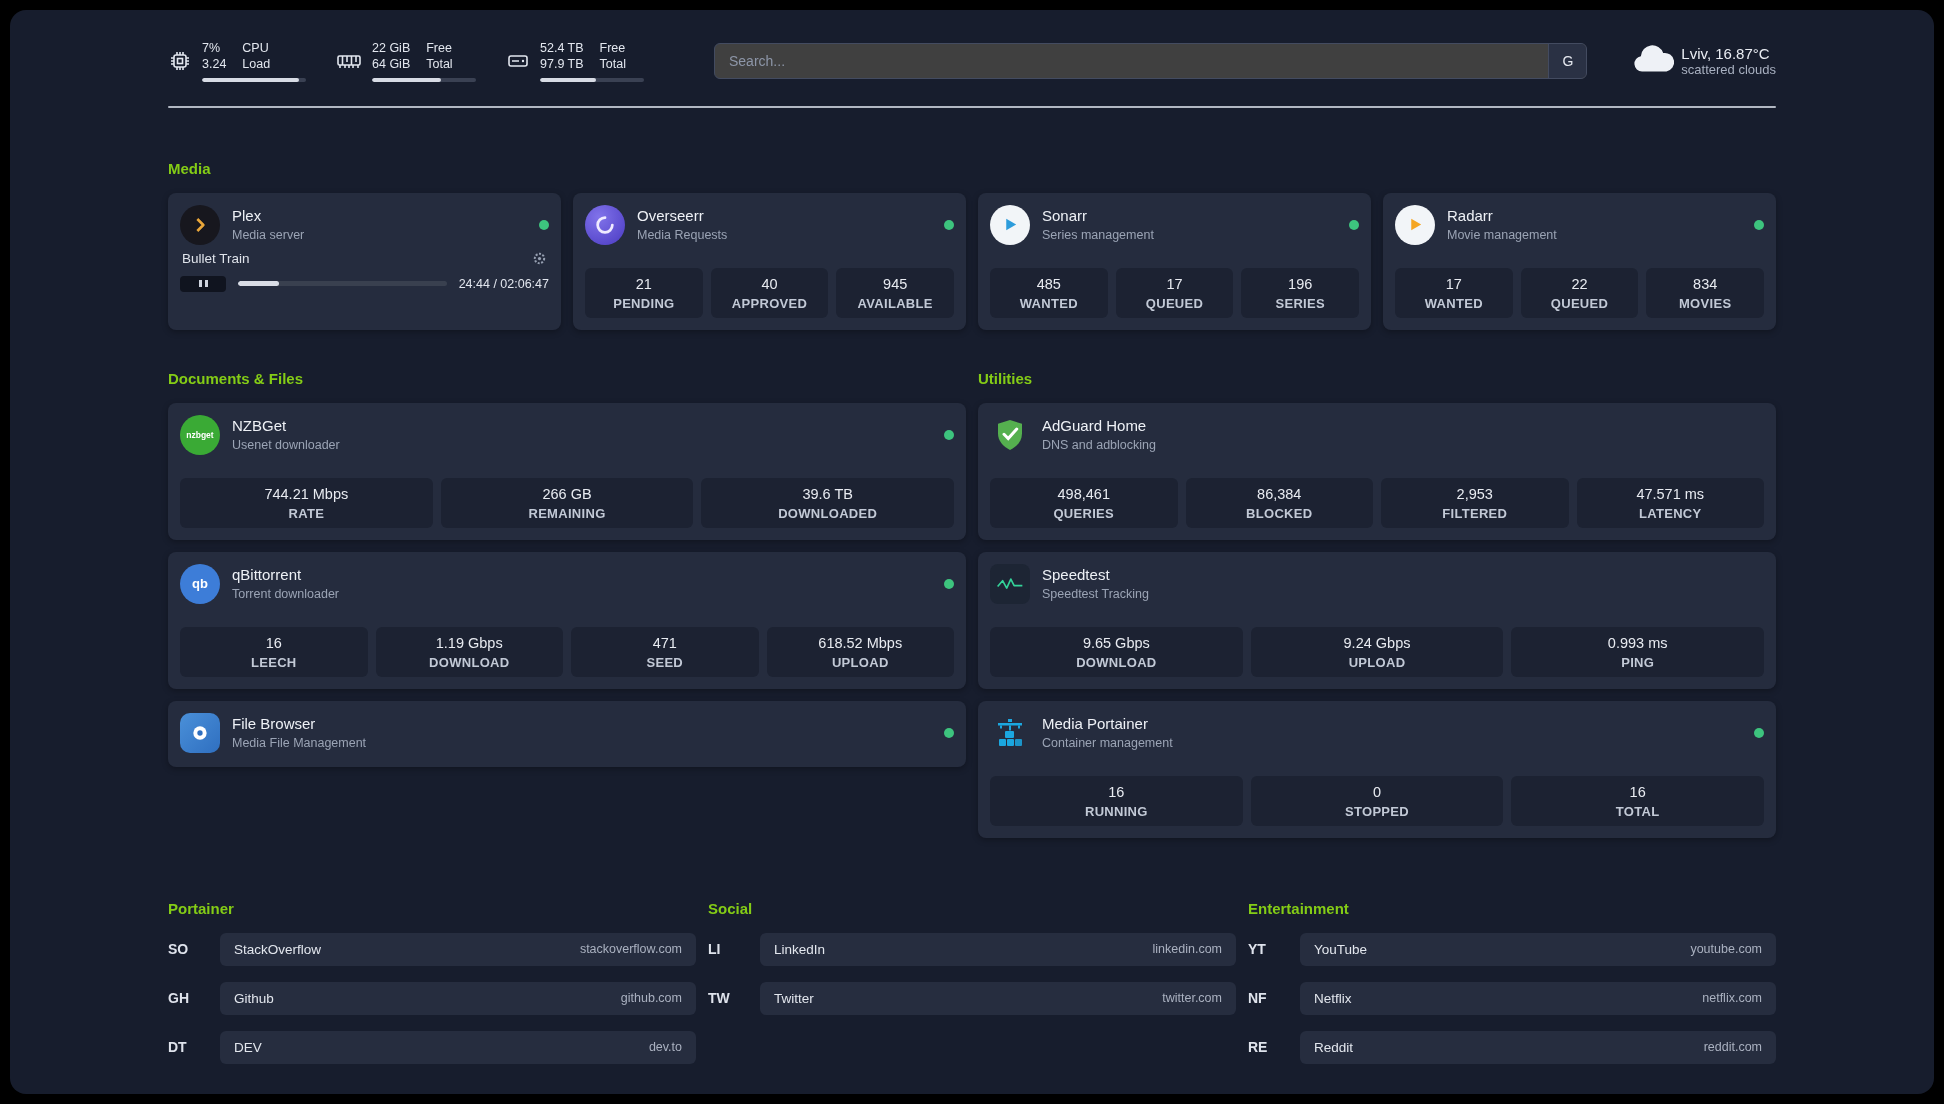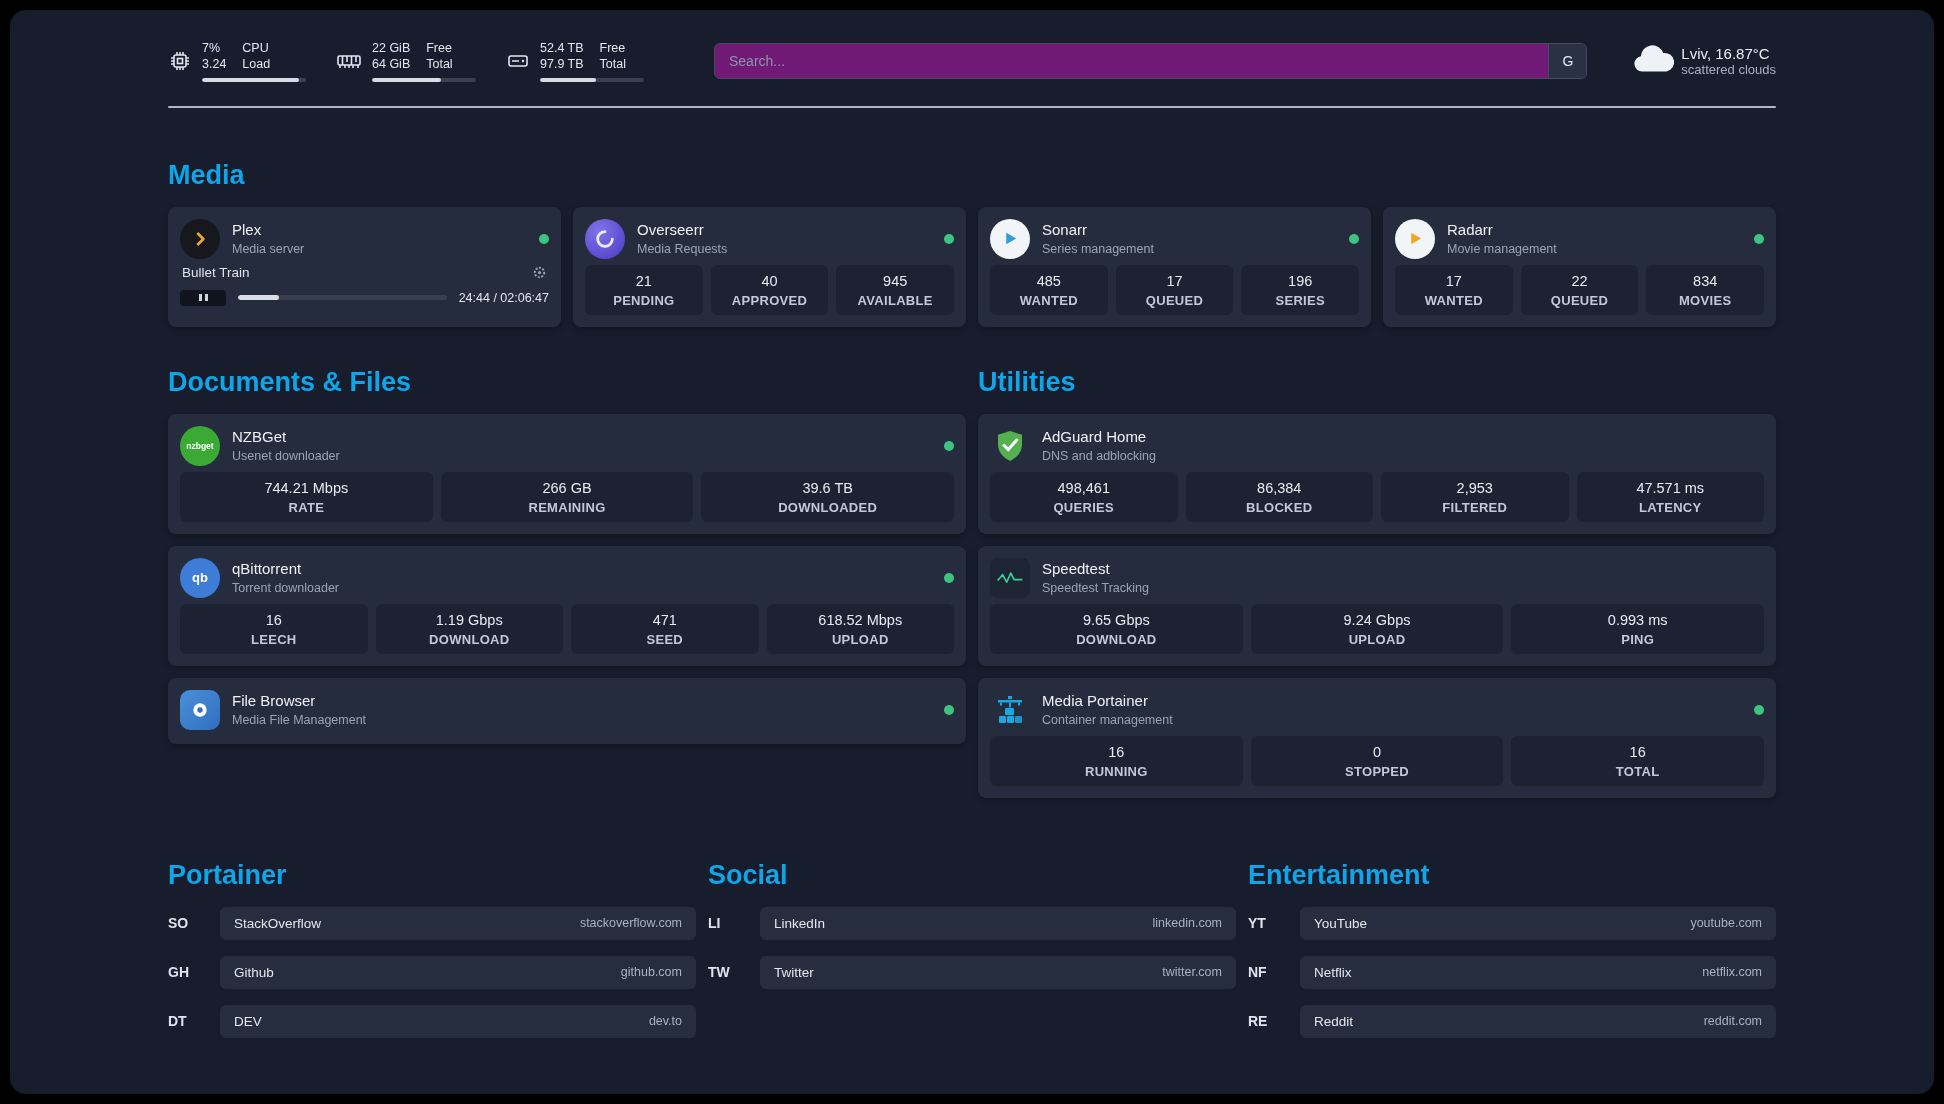--- a/index.html
+++ b/index.html
@@ -9,45 +9,45 @@
   
   .topbar{display:flex;align-items:center}
   .monitor{display:flex;align-items:center;gap:10px;margin-right:30px}
   .mon-icon{display:flex;align-items:center}
   .mon-body{width:104px}
   .mon-row{display:flex;gap:16px}
   .mon-vals,.mon-labels{display:flex;flex-direction:column;font-size:12.5px;line-height:1.3;color:#e3e7ef}
   .mon-bar{height:4px;background:#3a4153;border-radius:2px;margin-top:5px;overflow:hidden}
   .mon-fill{height:100%;background:#d7dbe4;border-radius:2px}
   .search-wrap{flex:1;position:relative;height:36px;margin:0 44px 0 40px}
-  .search-wrap input{width:100%;height:100%;background:#701a75;border:1px solid #434b60;border-radius:6px;color:#c7cdda;font-size:14px;padding:0 52px 0 14px;outline:none;font-family:inherit}
+  .search-wrap input{width:100%;height:100%;background:#404040;border:1px solid #434b60;border-radius:6px;color:#c7cdda;font-size:14px;padding:0 52px 0 14px;outline:none;font-family:inherit}
   .search-wrap input::placeholder{color:#8d96a8}
   .g-btn{position:absolute;right:1px;top:1px;bottom:1px;width:38px;display:flex;align-items:center;justify-content:center;background:#2a3144;border-left:1px solid #434b60;border-radius:0 5px 5px 0;color:#e6e9f0;font-size:14px;cursor:pointer}
   .weather{display:flex;align-items:center;gap:4px}
   .weather-loc{font-size:15px;color:#eaedf3}
   .weather-cond{font-size:13px;color:#a8b0c0;margin-top:0}
   .divider{height:2px;background:#ccd2dd;opacity:.85;margin-top:24px;border-radius:1px}
 
   
-  .section-heading{font-size:27px;font-weight:600;color:#0ea5e9;margin-bottom:16px}
+  .section-heading{font-size:15px;font-weight:600;color:#84cc16;margin-bottom:16px}
   .section-media{margin-top:52px}
   .media-grid{display:grid;grid-template-columns:repeat(4,1fr);gap:12px}
   .middle-grid{display:grid;grid-template-columns:1fr 1fr;gap:12px;margin-top:40px}
   .col-stack{display:flex;flex-direction:column;gap:12px}
   .bookmarks-grid{display:grid;grid-template-columns:repeat(3,1fr);gap:12px;margin-top:62px}
 
   
   .card{background:#252c3e;border-radius:8px;padding:10px 12px 12px;box-shadow:0 2px 6px rgba(0,0,0,.3)}
   .card-header{display:flex;align-items:center;gap:12px;min-height:44px}
   .app-icon{width:40px;height:40px;border-radius:10px;display:flex;align-items:center;justify-content:center;flex:none}
   .app-text{display:flex;flex-direction:column}
   .app-name{font-size:15px;font-weight:400;color:#eef1f6}
   .app-sub{font-size:12.5px;color:#9ba4b5;margin-top:4px}
   .status-dot{margin-left:auto;width:10px;height:10px;border-radius:50%;background:#3dc47e;flex:none}
-  .stats-row{display:flex;gap:8px;margin-top:4px}
+  .stats-row{display:flex;gap:8px;margin-top:21px}
   .stat-tile{flex:1;background:#1c2232;border-radius:6px;padding:8px 4px 7px;display:flex;flex-direction:column;align-items:center}
   .stat-value{font-size:14.5px;color:#e8ebf1}
   .stat-label{font-size:13px;font-weight:700;letter-spacing:.3px;color:#c2c9d6;margin-top:4px}
 
   
   .now-playing-row{display:flex;justify-content:space-between;align-items:center;font-size:13.5px;color:#dfe3ea;margin:4px 2px 10px}
   .player-row{display:flex;align-items:center;margin-top:2px}
   .pause-pill{width:46px;height:16px;background:#10141f;border-radius:4px;display:flex;align-items:center;justify-content:center;gap:3px;cursor:pointer;flex:none}
   .pause-pill i{display:block;width:3px;height:7px;background:#cfd4df}
   .track{flex:1;height:5px;background:#39404f;border-radius:3px;margin:0 12px;overflow:hidden;cursor:pointer}

